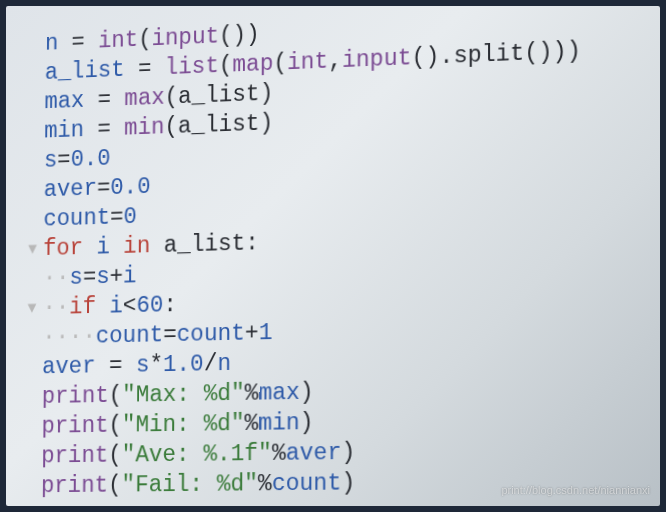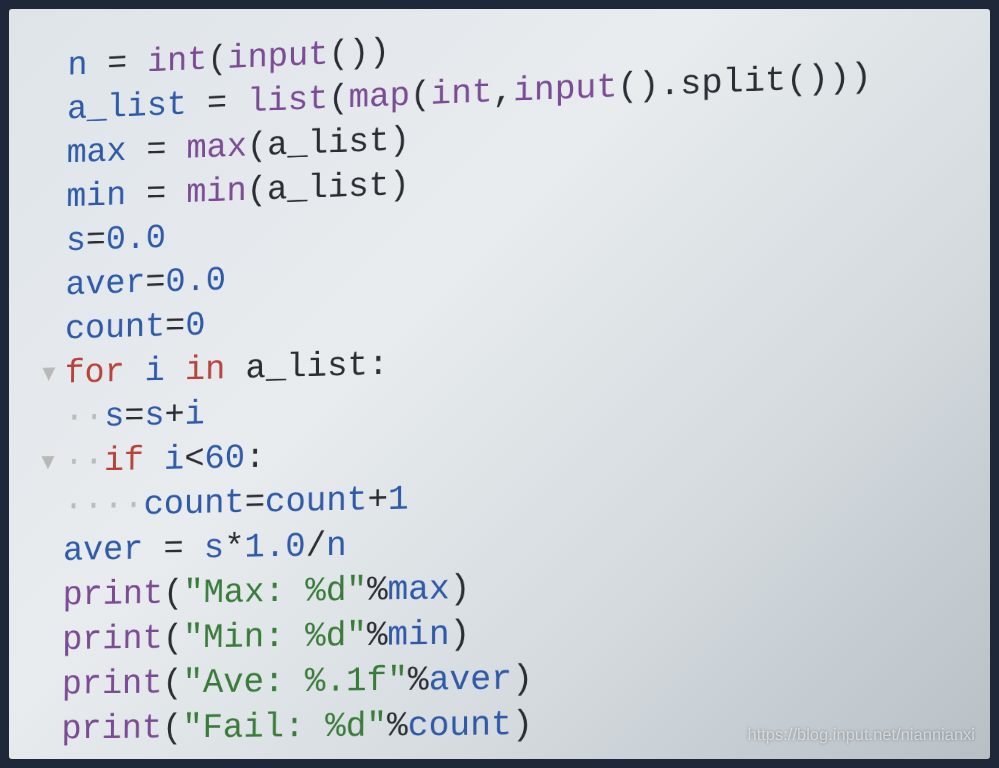--- a/index.html
+++ b/index.html
@@ -32,14 +32,14 @@
 <span class="gut"> </span><span class="dots">··</span><span class="nm">s</span><span class="op">=</span><span class="nm">s</span><span class="op">+</span><span class="nm">i</span>
 <span class="gut">▾</span><span class="dots">··</span><span class="kw">if</span><span class="op"> </span><span class="nm">i</span><span class="op">&lt;</span><span class="num">60</span><span class="op">:</span>
 <span class="gut"> </span><span class="dots">····</span><span class="nm">count</span><span class="op">=</span><span class="nm">count</span><span class="op">+</span><span class="num">1</span>
 <span class="gut"> </span><span class="nm">aver</span><span class="op"> = </span><span class="nm">s</span><span class="op">*</span><span class="num">1.0</span><span class="op">/</span><span class="nm">n</span>
 <span class="gut"> </span><span class="fn">print</span><span class="op">(</span><span class="str">"Max: %d"</span><span class="op">%</span><span class="nm">max</span><span class="op">)</span>
 <span class="gut"> </span><span class="fn">print</span><span class="op">(</span><span class="str">"Min: %d"</span><span class="op">%</span><span class="nm">min</span><span class="op">)</span>
 <span class="gut"> </span><span class="fn">print</span><span class="op">(</span><span class="str">"Ave: %.1f"</span><span class="op">%</span><span class="nm">aver</span><span class="op">)</span>
 <span class="gut"> </span><span class="fn">print</span><span class="op">(</span><span class="str">"Fail: %d"</span><span class="op">%</span><span class="nm">count</span><span class="op">)</span>
 </div>
   </div>
-  <div class="wm">https://blog.input.net/niannianxi</div>
+  <div class="wm">print://blog.csdn.net/niannianxi</div>
 </div>
 
 </body></html>

